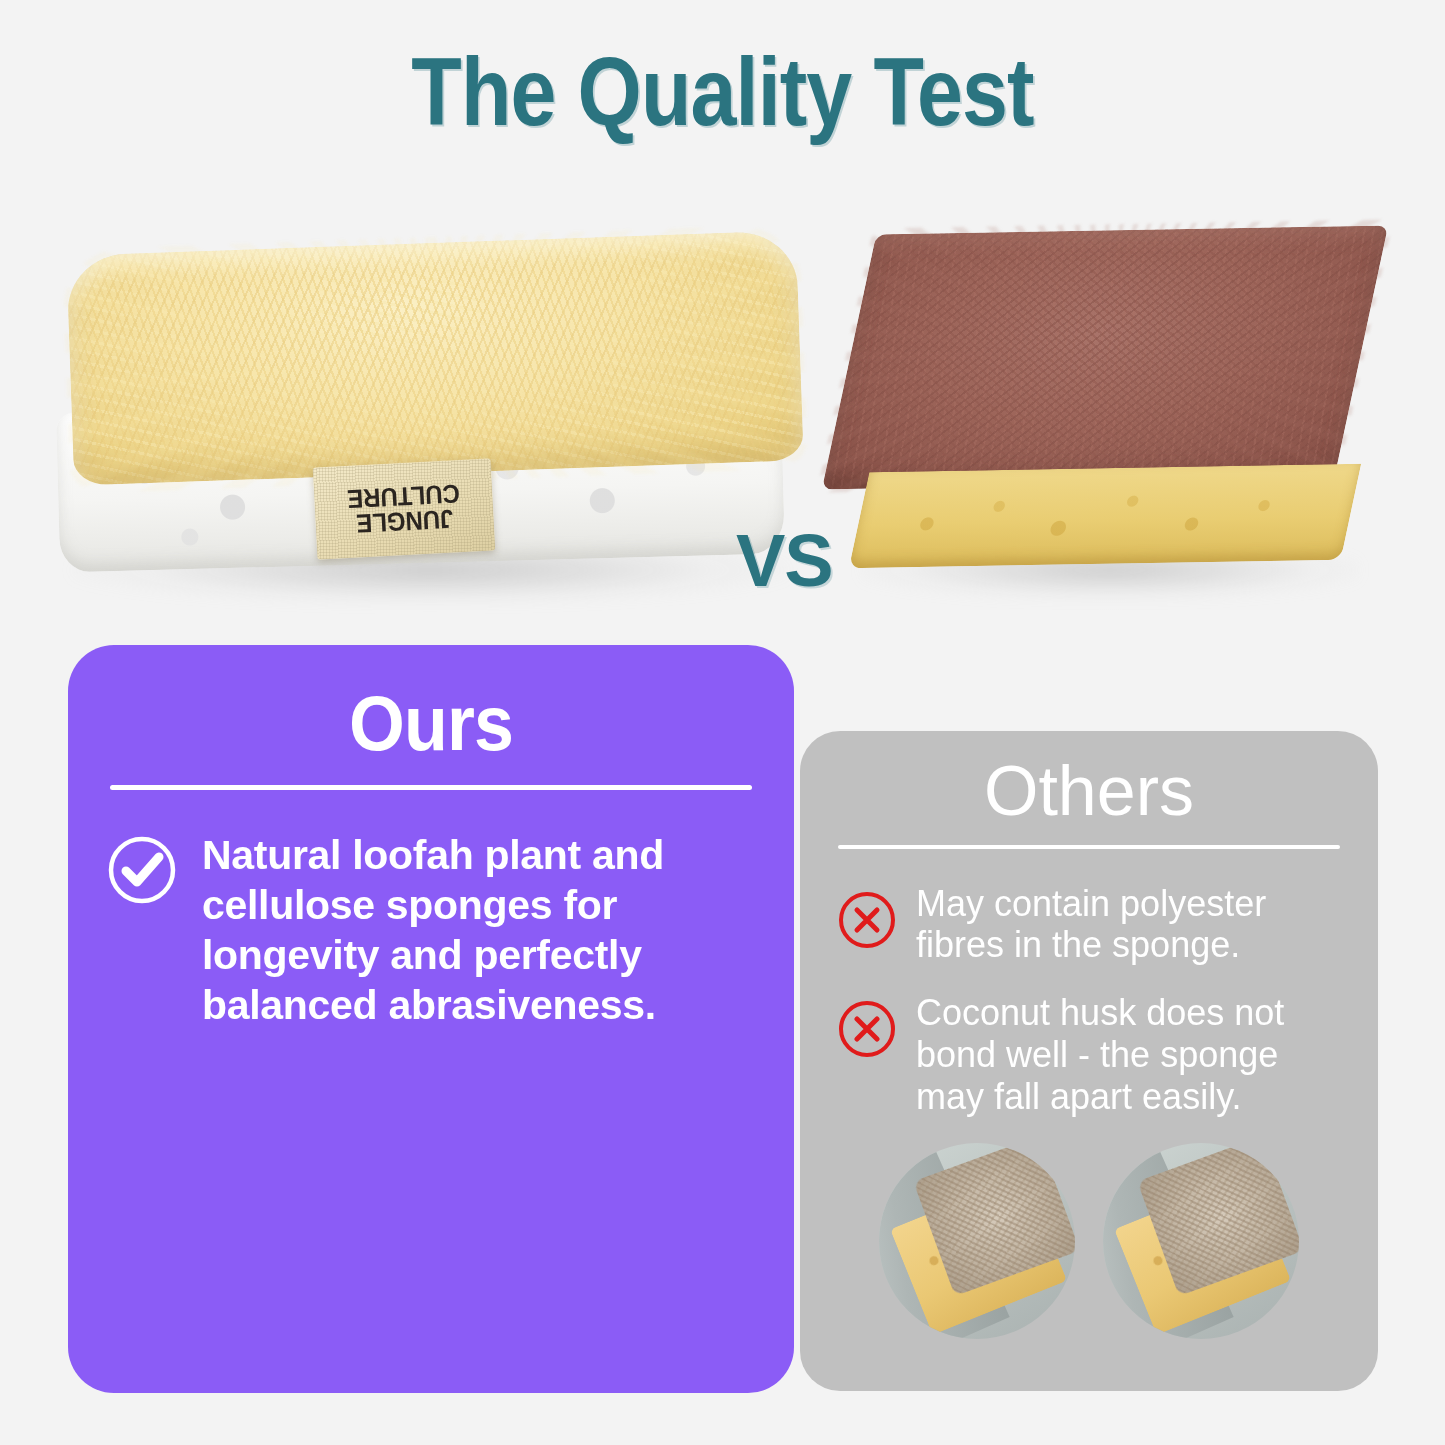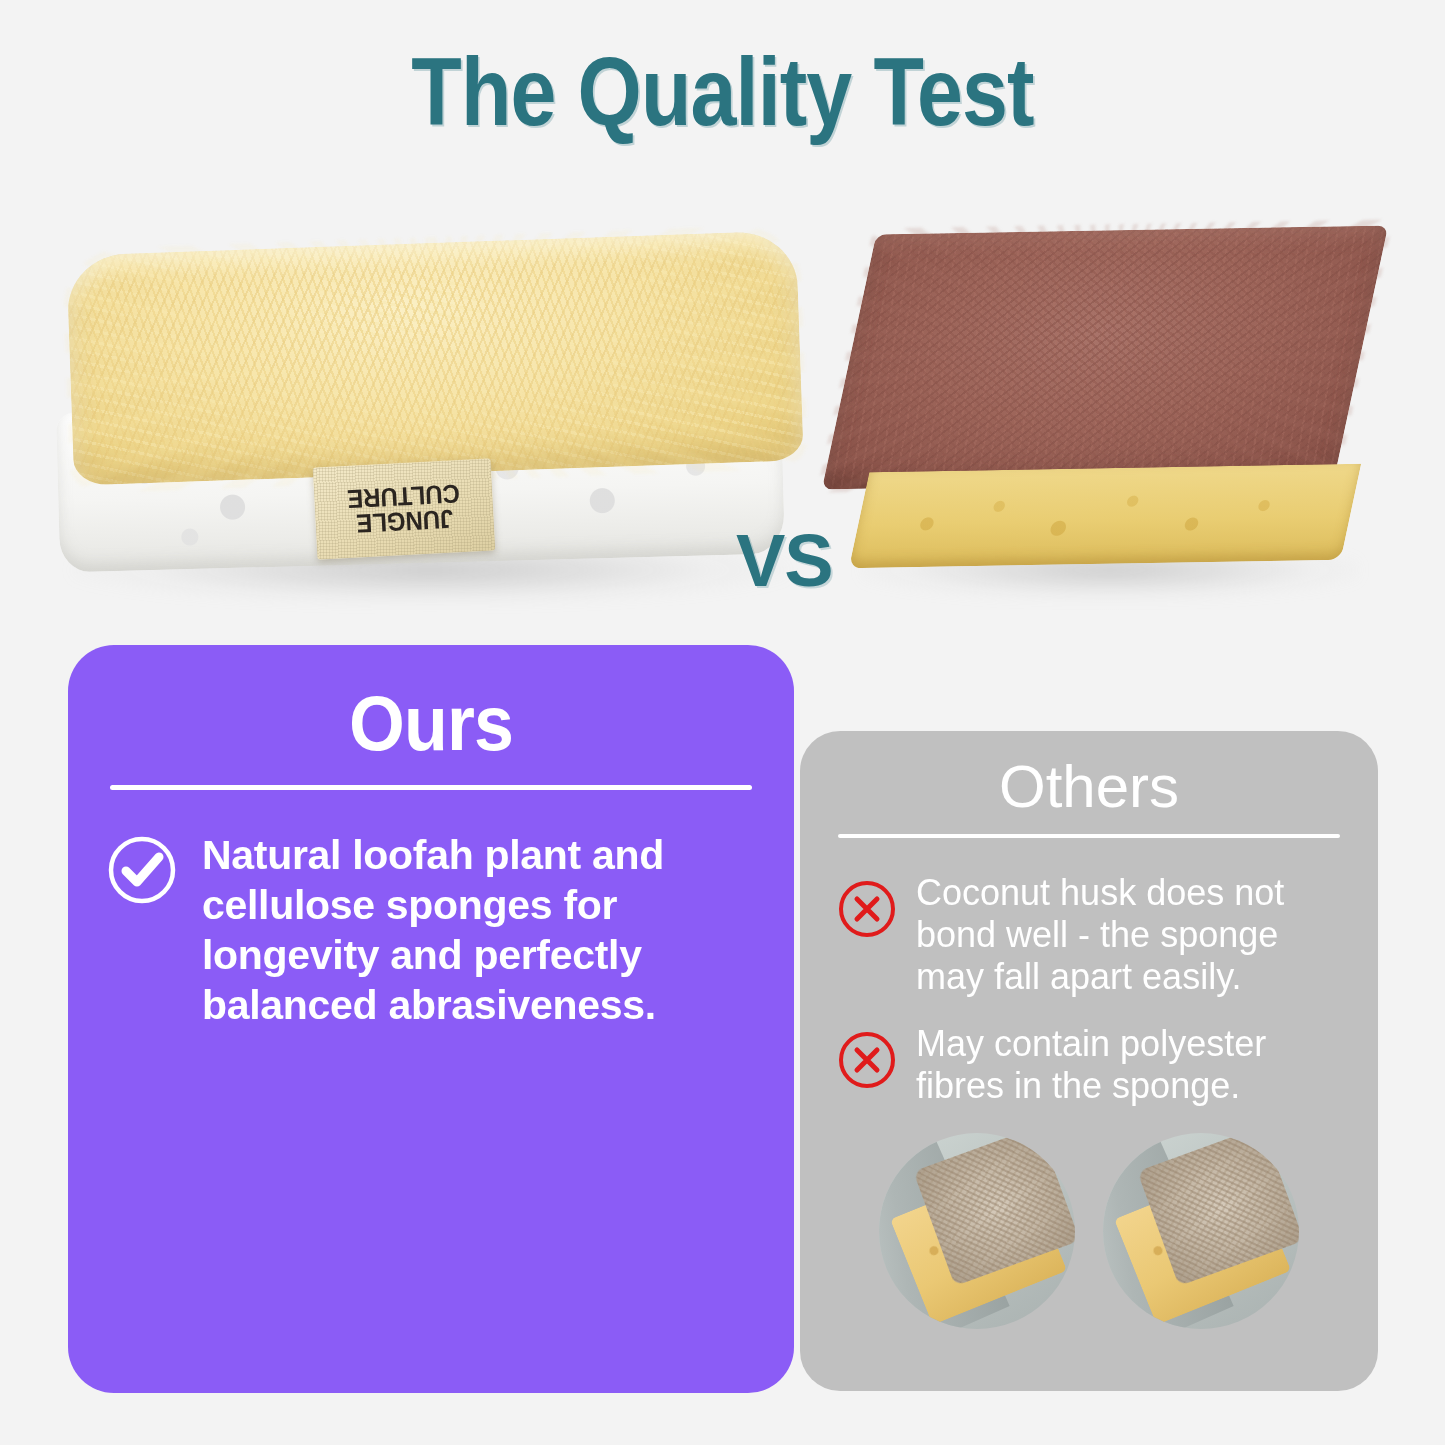--- a/index.html
+++ b/index.html
@@ -253,21 +253,21 @@
     line-height: 1.05;
     color: #ffffff;
     letter-spacing: -1px;
     transform: scaleX(0.92);
     margin: 12px 0 0 0;
   }
   .panel-title-others {
     text-align: center;
     font-family: "Liberation Sans", sans-serif;
     font-weight: 400;
-    font-size: 60px;
+    font-size: 70px;
     line-height: 1.05;
     color: #ffffff;
     letter-spacing: 0px;
     margin: 8px 0 0 0;
   }
   .divider {
     height: 5px;
     background: #ffffff;
     border-radius: 3px;
     margin: 20px 8px 0 8px;
@@ -444,31 +444,31 @@
 
   <div class="bullets-others">
 
     <div class="bullet-row-others">
       <span class="x-icon">
         <svg viewBox="0 0 62 62" width="62" height="62" aria-hidden="true">
           <circle cx="31" cy="31" r="26" fill="none" stroke="#e01b1b" stroke-width="4"></circle>
           <path d="M21 21 L41 41 M41 21 L21 41" fill="none" stroke="#e01b1b" stroke-width="5" stroke-linecap="round"></path>
         </svg>
       </span>
-      <span class="bullet-text-others">Coconut husk does not bond well - the sponge may fall apart easily.</span>
+      <span class="bullet-text-others">May contain polyester fibres in the sponge.</span>
     </div>
 
     <div class="bullet-row-others">
       <span class="x-icon">
         <svg viewBox="0 0 62 62" width="62" height="62" aria-hidden="true">
           <circle cx="31" cy="31" r="26" fill="none" stroke="#e01b1b" stroke-width="4"></circle>
           <path d="M21 21 L41 41 M41 21 L21 41" fill="none" stroke="#e01b1b" stroke-width="5" stroke-linecap="round"></path>
         </svg>
       </span>
-      <span class="bullet-text-others">May contain polyester fibres in the sponge.</span>
+      <span class="bullet-text-others">Coconut husk does not bond well - the sponge may fall apart easily.</span>
     </div>
 
   </div>
 
   <div class="evidence-row">
     <div class="evidence-photo">
       <div class="ev-counter"></div>
       <div class="ev-sponge"></div>
       <div class="ev-coir"></div>
     </div>

